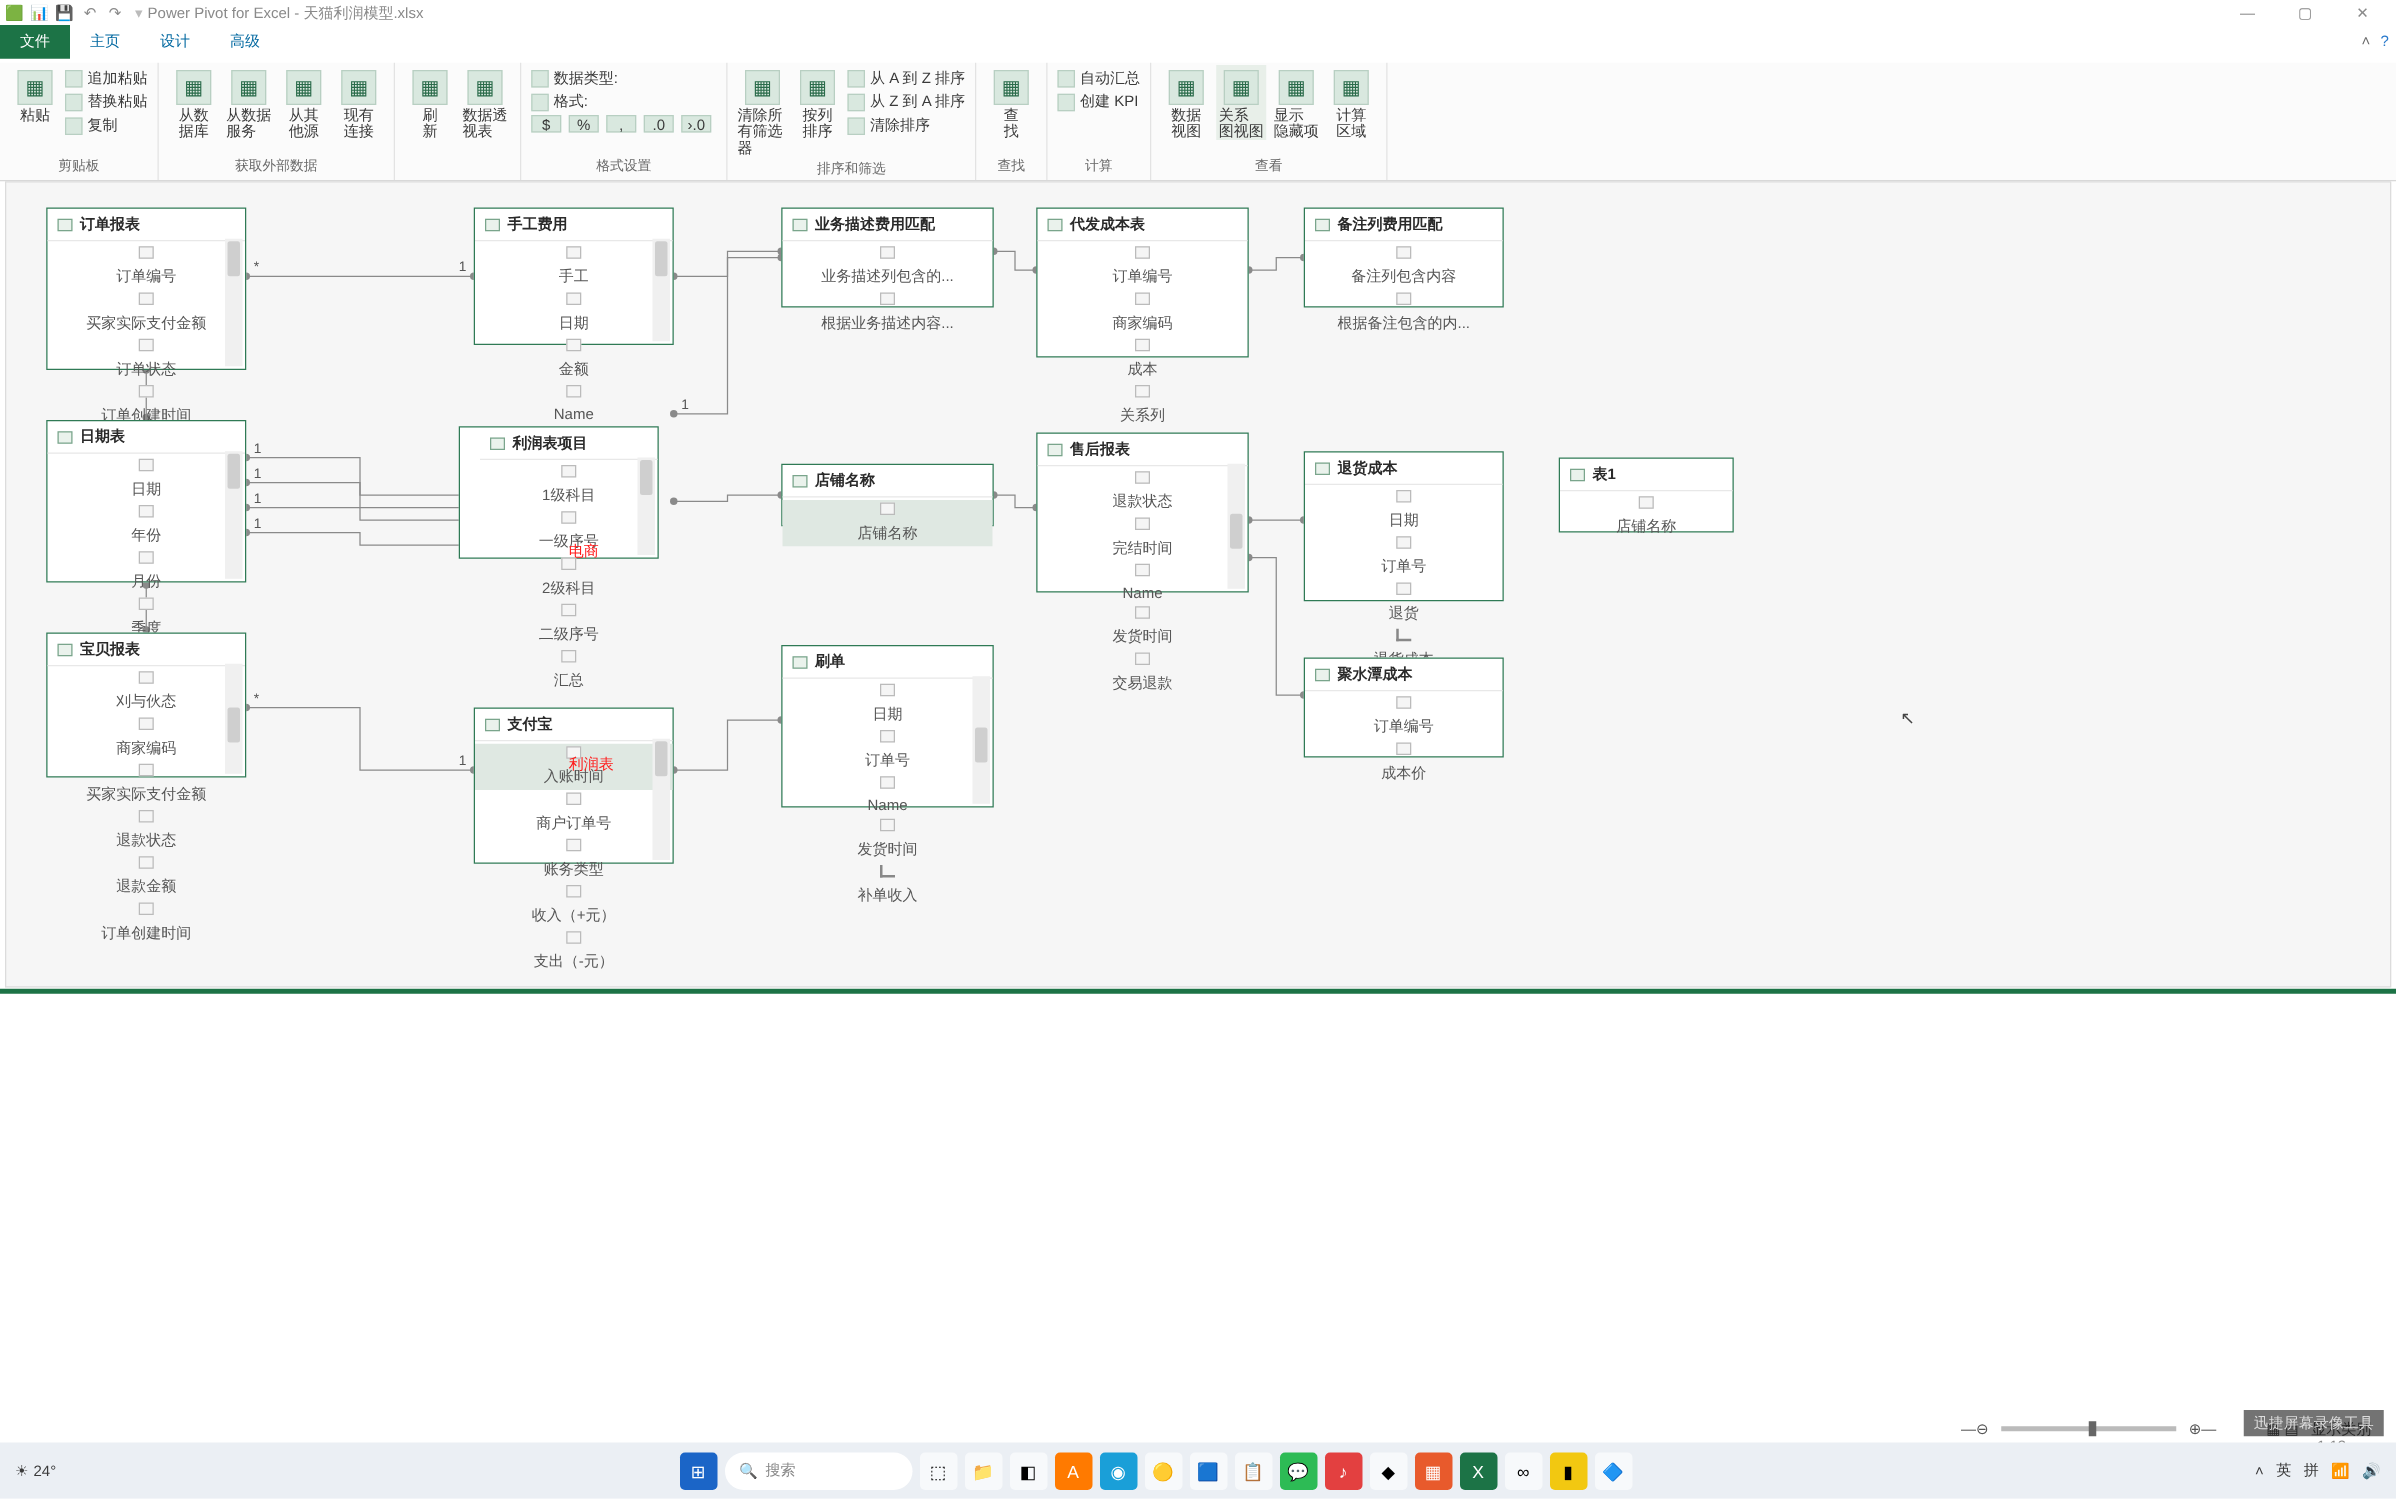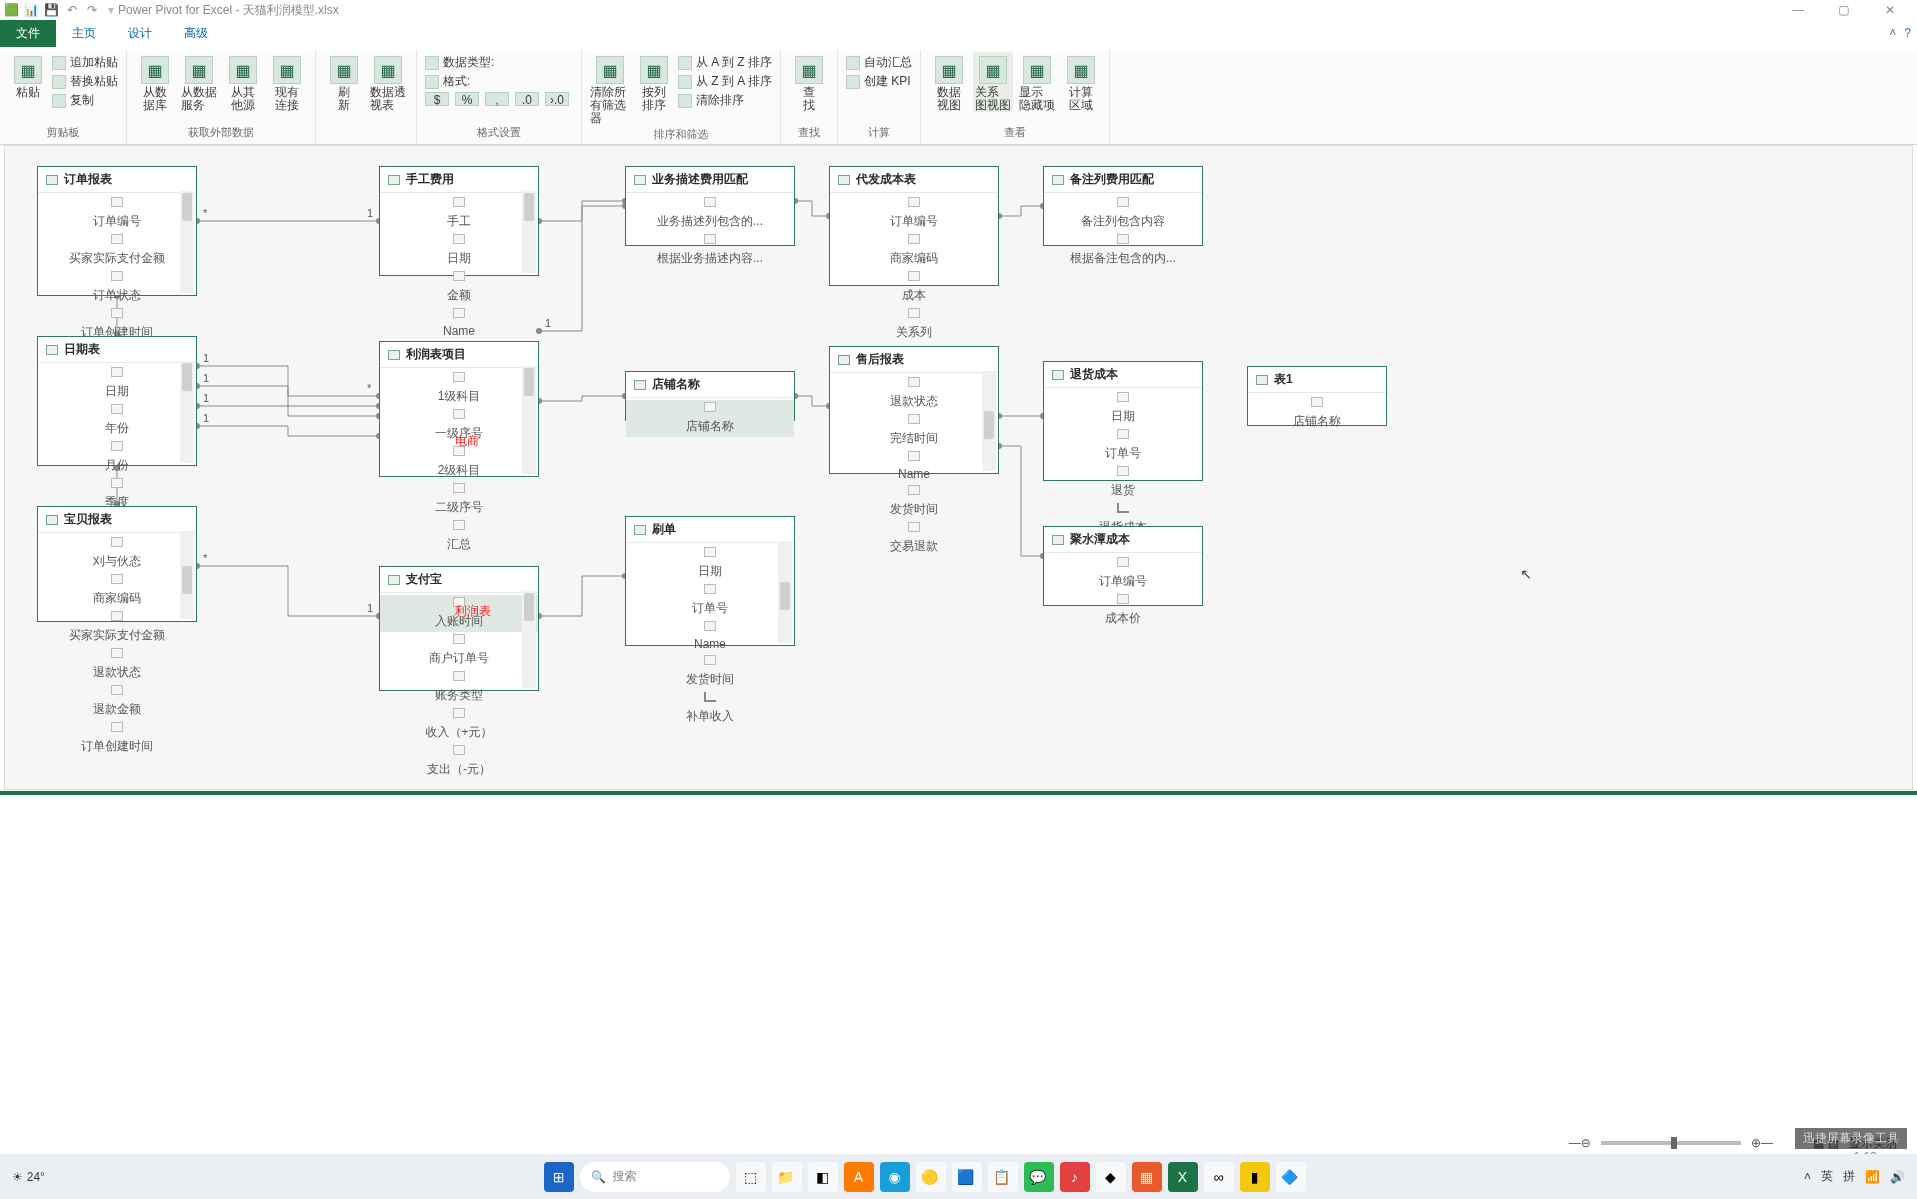--- a/index.html
+++ b/index.html
@@ -405,21 +405,21 @@
           </div>
           <div class="row">
             <span class="ci"></span>
             <span>Name</span>
           </div>
         </div>
         <div class="sbar">
           <div class="thumb"></div>
         </div>
       </div>
-      <div class="tbl" style="left: 374px; top: 195px; width: 160px; height: 136px;">
+      <div class="tbl" style="left: 362px; top: 195px; width: 160px; height: 106px; padding-left: 16px;">
         <div class="hdr">
           <span class="ti"></span>
           <b>利润表项目</b>
         </div>
         <div class="rows">
           <div class="row">
             <span class="ci"></span>
             <span>1级科目</span>
           </div>
           <div class="row">

